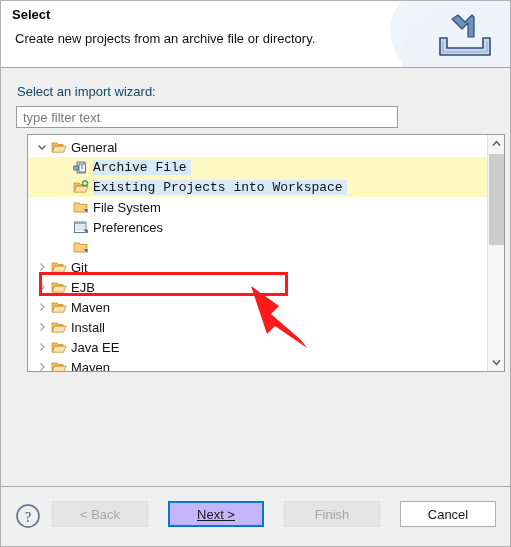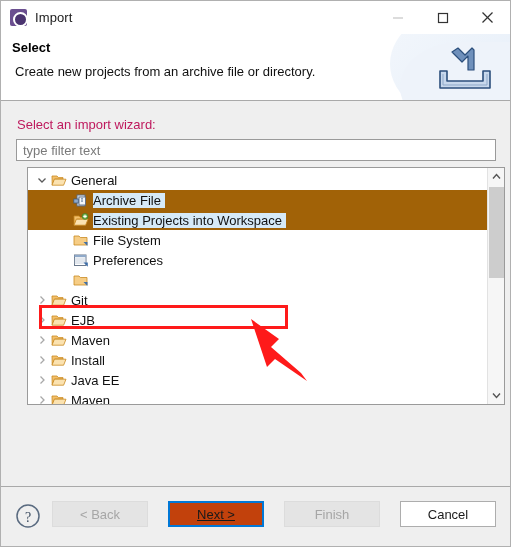--- a/index.html
+++ b/index.html
@@ -124,26 +124,26 @@
   .body {
     flex: 1 1 auto;
     background: #efefef;
     position: relative;
     padding: 0;
   }
   .label-wizard {
     position: absolute;
     left: 16px; top: 16px;
     font-size: 13px;
-    color: #be185d;
+    color: #0c4a6e;
   }
   .filter-input {
     position: absolute;
     left: 15px; top: 38px;
-    width: 480px; height: 22px;
+    width: 382px; height: 22px;
     border: 1px solid #9a9a9a;
     background: #ffffff;
     font-family: "Liberation Sans", sans-serif;
     font-size: 13px;
     color: #1d4ed8;
     padding: 0 6px;
     outline: none;
   }
   .filter-input::placeholder { color: #7a7a7a; }
 
@@ -165,21 +165,21 @@
   }
   .tree-row {
     height: 20px;
     display: flex;
     align-items: center;
     font-size: 13px;
     color: #111111;
     white-space: nowrap;
     position: relative;
   }
-  .tree-row.sel { background: #a16207; }
+  .tree-row.sel { background: #fef9c3; font-family: Liberation Mono, monospace; }
   .tree-row .twisty {
     width: 16px;
     flex: 0 0 16px;
     display: flex;
     align-items: center;
     justify-content: center;
   }
   .tree-row .indent { width: 16px; flex: 0 0 16px; }
   .tree-row .ticon {
     width: 18px; flex: 0 0 18px;
@@ -243,21 +243,21 @@
   .btn.enabled {
     background: #ffffff;
     border: 1px solid #adadad;
   }
   .btn.disabled {
     color: #a6a6a6;
     background: #e4e4e4;
     border: 1px solid #dcdcdc;
   }
   .btn.default {
-    background: #c2410c;
+    background: #c4b5fd;
     border: 2px solid #0078d7;
     font-weight: normal;
     text-decoration: underline;
   }
 
   
   .anno-rect {
     position: absolute;
     left: 38px; top: 204px;
     width: 249px; height: 24px;
@@ -271,43 +271,20 @@
     width: 130px; height: 80px;
     pointer-events: none;
     z-index: 21;
   }
 </style>
 </head>
 <body>
 
 <div class="window">
 
-  <div class="titlebar">
-    <div class="titlebar-icon"></div>
-    <div class="titlebar-title">Import</div>
-
-    <div class="win-controls">
-      <button class="win-btn">
-        <svg width="12" height="12" viewBox="0 0 12 12">
-          <line x1="1" y1="6" x2="11" y2="6" stroke="#b9b9b9" stroke-width="1"></line>
-        </svg>
-      </button>
-      <button class="win-btn">
-        <svg width="12" height="12" viewBox="0 0 12 12">
-          <rect x="1.5" y="1.5" width="9" height="9" fill="none" stroke="#333333" stroke-width="1.2"></rect>
-        </svg>
-      </button>
-      <button class="win-btn">
-        <svg width="13" height="13" viewBox="0 0 13 13">
-          <line x1="1.5" y1="1.5" x2="11.5" y2="11.5" stroke="#333333" stroke-width="1.2"></line>
-          <line x1="11.5" y1="1.5" x2="1.5" y2="11.5" stroke="#333333" stroke-width="1.2"></line>
-        </svg>
-      </button>
-    </div>
-  </div>
 
   <div class="header">
     <div class="header-title">Select</div>
     <div class="header-sub">Create new projects from an archive file or directory.</div>
 
     <div class="header-banner">
       <div class="swoosh"></div>
       <div class="swoosh2"></div>
       <svg class="import-glyph" viewBox="0 0 58 48">
 

